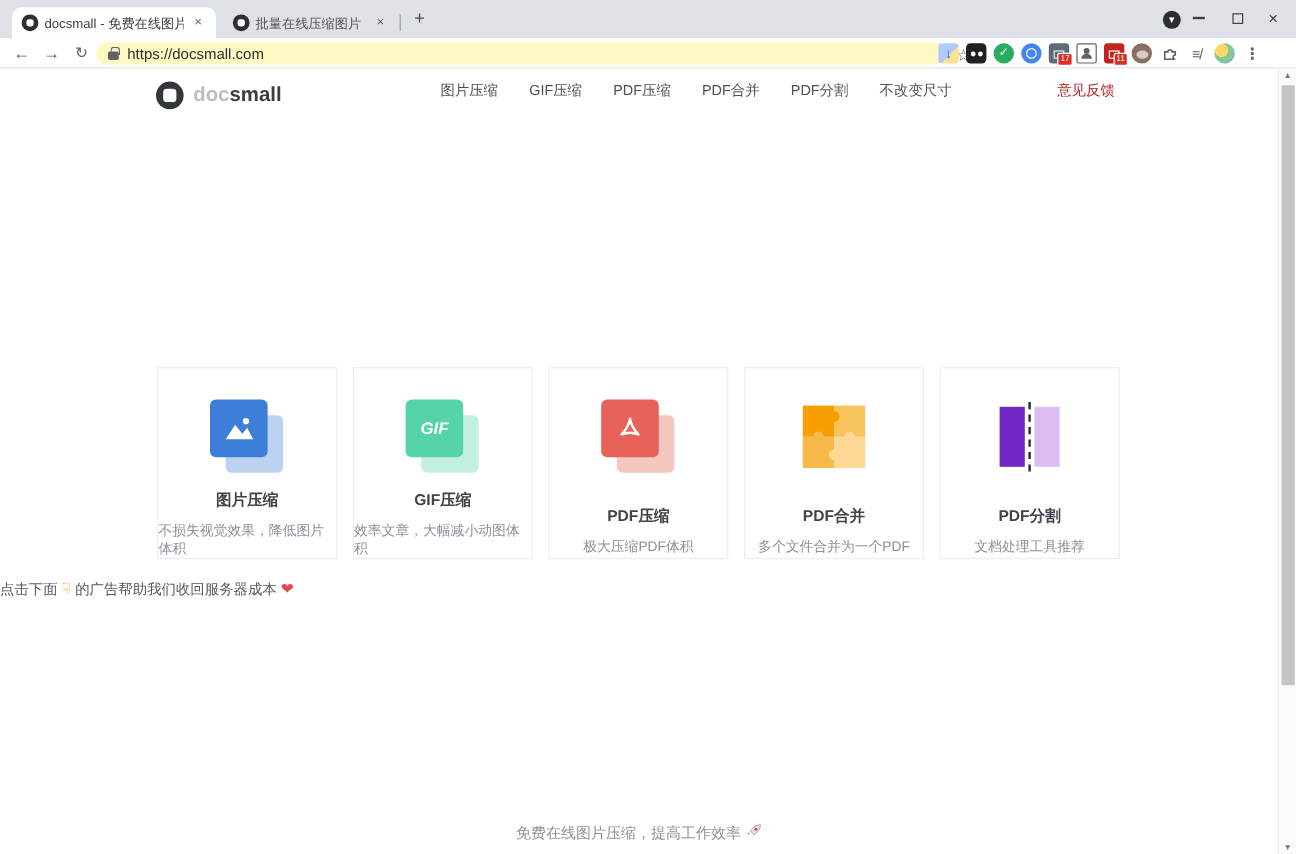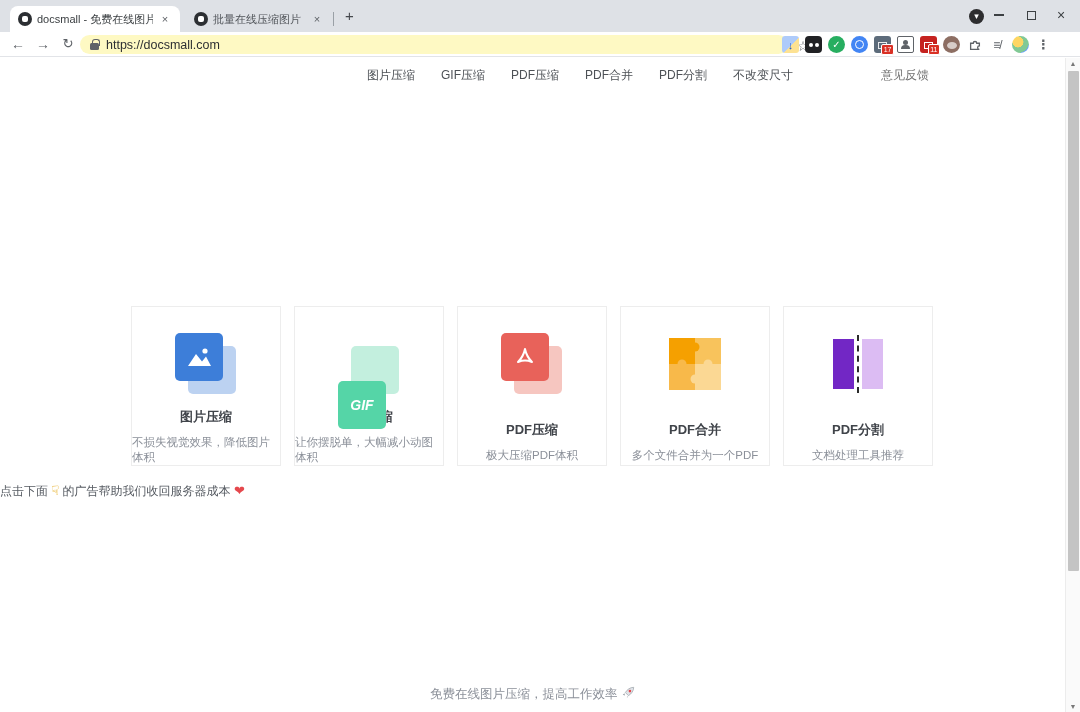--- a/index.html
+++ b/index.html
@@ -65,21 +65,21 @@
   .sb-thumb { position:absolute; left:1.5px; top:13px; width:11px; height:500px; background:#c4c4c4; border-radius:1px; }
 
   
   .logo { position:absolute; left:130px; top:6px; display:flex; align-items:center; height:30px; }
   .logo-mark { width:23px; height:23px; border-radius:50%; background:#34373c; position:relative; margin-right:8px; }
   .logo-mark::after { content:""; position:absolute; inset:6px; background:#fff; border-radius:3px; }
   .logo-doc { font-size:17px; color:#b9bdc2; font-weight:600; }
   .logo-small { font-size:17px; color:#3a3d42; font-weight:700; }
   .main-nav { position:absolute; left:367px; top:9px; display:flex; gap:26px; }
   .nav-item { font-size:12px; color:#4d5156; cursor:pointer; }
-  .feedback { position:absolute; right:136px; top:9px; font-size:12px; color:#737373; cursor:pointer; }
+  .feedback { position:absolute; right:136px; top:9px; font-size:12px; color:#b91c1c; cursor:pointer; }
 
   
   .cards { position:absolute; top:248px; left:131px; display:flex; gap:13px; }
   .card { width:150px; height:160px; border:1px solid #ededed; background:#fff; display:flex; flex-direction:column; align-items:center; cursor:pointer; }
   .icon-stack { position:relative; width:62px; height:62px; margin-top:26px; }
   .icon-shadow { position:absolute; left:13px; top:13px; width:48px; height:48px; border-radius:5px; }
   .icon-main { position:absolute; left:0; top:0; width:48px; height:48px; border-radius:5px; display:flex; align-items:center; justify-content:center; }
   .gif-text { color:#fff; font-weight:700; font-style:italic; font-size:14px; }
   .split-icon { display:flex; align-items:center; height:56px; }
   .split-left { width:21px; height:50px; background:#7227c5; }
@@ -157,20 +157,25 @@
         </svg>
     </span>
     <span class="ext ex-lines">≡/</span>
     <span class="ext ex-avatar"></span>
     <span class="ext ex-dots">⋮</span>
   </div>
 </div>
 
 <div class="page">
 
+  <div class="logo">
+    <span class="logo-mark"></span>
+    <span class="logo-doc">doc</span>
+      <span class="logo-small">small</span>
+  </div>
 
   <div class="main-nav">
     <span class="nav-item">图片压缩</span>
     <span class="nav-item">GIF压缩</span>
     <span class="nav-item">PDF压缩</span>
     <span class="nav-item">PDF合并</span>
     <span class="nav-item">PDF分割</span>
     <span class="nav-item">不改变尺寸</span>
   </div>
   <span class="feedback">意见反馈</span>
@@ -187,26 +192,26 @@
           </svg>
         </div>
       </div>
       <div class="card-title">图片压缩</div>
       <div class="card-sub">不损失视觉效果，降低图片体积</div>
     </div>
 
     <div class="card">
       <div class="icon-stack">
         <div class="icon-shadow" style="background:#c3efde;"></div>
-        <div class="icon-main" style="background:#55d5a7;margin-top:48px;">
+        <div class="icon-main" style="background:#55d5a7;">
           <span class="gif-text">GIF</span>
         </div>
       </div>
       <div class="card-title">GIF压缩</div>
-      <div class="card-sub">让你摆脱单，大幅减小动图体积</div>
+      <div class="card-sub">效率文章，大幅减小动图体积</div>
     </div>
 
     <div class="card">
       <div class="icon-stack">
         <div class="icon-shadow" style="background:#f6c6c0;"></div>
         <div class="icon-main" style="background:#e8625a;">
           <svg width="24" height="22" viewBox="0 0 24 22">
             <path d="M12 3 c-1 5 -3.5 9.5 -7 13 c2.5-0.9 5-1.4 7-1.4 c2 0 4.5 0.5 7 1.4 c-3.5-3.5 -6-8 -7-13 z" fill="none" stroke="#fff" stroke-width="2" stroke-linejoin="round"></path>
           </svg>
         </div>

